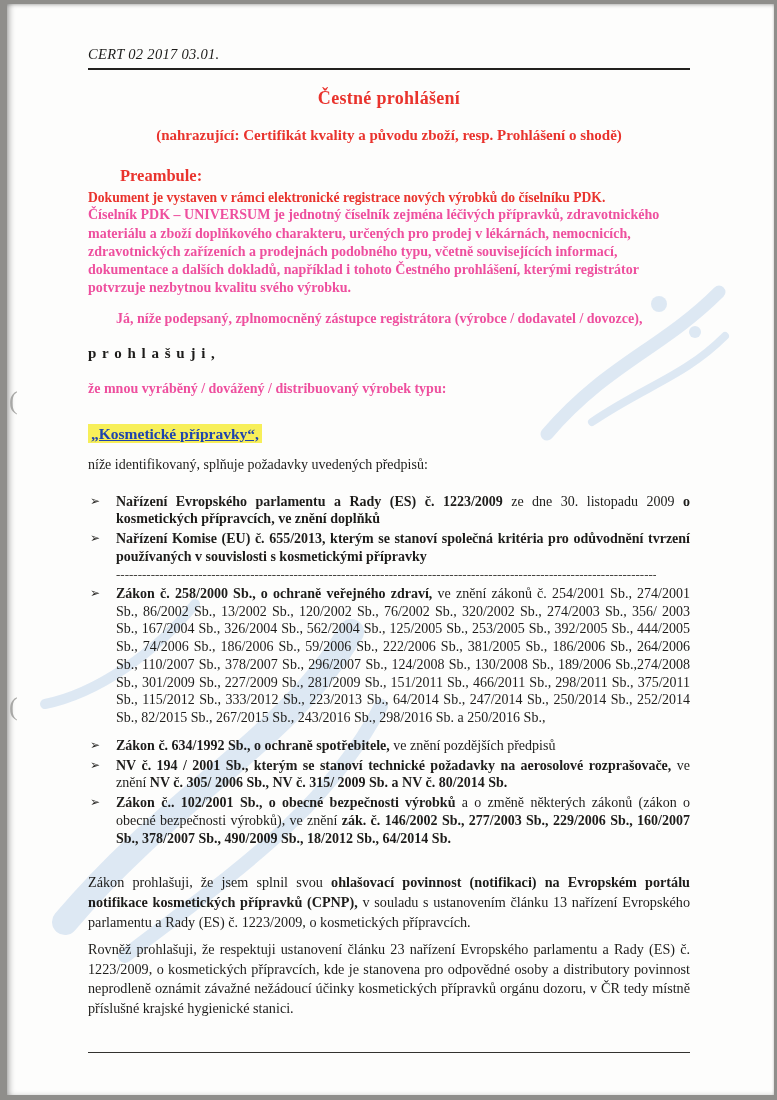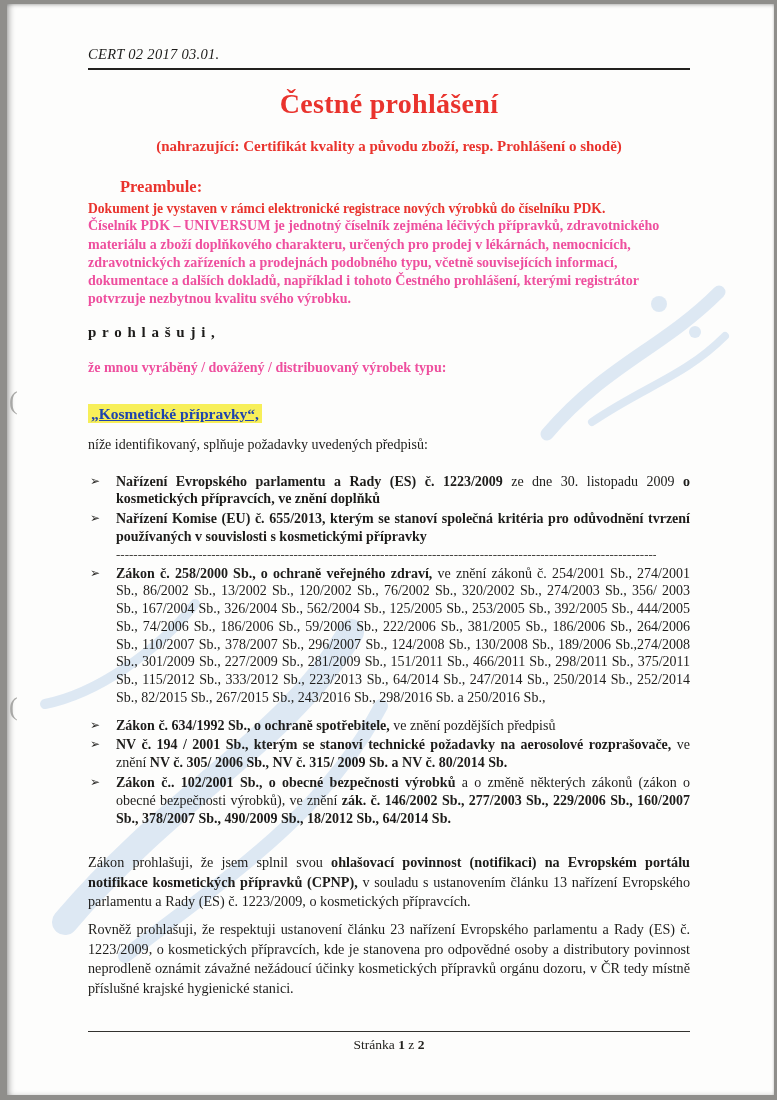--- a/index.html
+++ b/index.html
@@ -36,21 +36,21 @@
     font-style: italic;
     font-size: 14.5px;
     letter-spacing: .3px;
   }
   .hrule { border: 0; border-top: 2px solid #22211f; margin: 5px 0 0 0; }
 
   .title {
     margin: 18px 0 0 0;
     text-align: center;
     color: var(--red, #e9332d);
-    font-size: 28px;
+    font-size: 18px;
     font-weight: bold;
     letter-spacing: .3px;
   }
   .subtitle {
     margin-top: 18px;
     text-align: center;
     color: var(--red, #e9332d);
     font-size: 15px;
     font-weight: bold;
   }
@@ -170,20 +170,21 @@
     <div class="doc-code">CERT 02 2017 03.01.</div>
     <hr class="hrule">
 
     <h1 class="title">Čestné prohlášení</h1>
     <div class="subtitle">(nahrazující: Certifikát kvality a původu zboží, resp. Prohlášení o shodě)</div>
 
     <div class="pre-heading">Preambule:</div>
     <p class="red-p">Dokument je vystaven v rámci elektronické registrace nových výrobků do číselníku PDK.</p>
     <p class="red-p pink-p" style="margin-top:0;">Číselník PDK – UNIVERSUM je jednotný číselník zejména léčivých přípravků, zdravotnického materiálu a zboží doplňkového charakteru, určených pro prodej v lékárnách, nemocnicích, zdravotnických zařízeních a prodejnách podobného typu, včetně souvisejících informací, dokumentace a dalších dokladů, například i tohoto Čestného prohlášení, kterými registrátor potvrzuje nezbytnou kvalitu svého výrobku.</p>
 
+    <p class="pink-p intro">Já, níže podepsaný, zplnomocněný zástupce registrátora (výrobce / dodavatel / dovozce),</p>
     <p class="verb">p r o h l a š u j i ,</p>
     <p class="pink-p product-line">že mnou vyráběný / dovážený  / distribuovaný výrobek typu:</p>
     <p class="product-type-wrap"><span class="highlight">„Kosmetické přípravky“,</span></p>
     <p class="requirements">níže identifikovaný, splňuje požadavky uvedených předpisů:</p>
 
     <div class="bullets">
 
       <p class="bullet"><span class="marker">➢</span><span class="b">Nařízení Evropského parlamentu a Rady (ES) č. 1223/2009</span><span> ze dne 30. listopadu 2009 </span><span class="b">o kosmetických přípravcích, ve znění doplňků</span></p>
 
       <p class="bullet m-sm"><span class="marker">➢</span><span class="b">Nařízení Komise (EU) č. 655/2013, kterým se stanoví společná kritéria pro odůvodnění tvrzení používaných v souvislosti s kosmetickými přípravky</span></p>
@@ -201,16 +202,15 @@
     </div>
 
     <p class="closing c1"><span>Zákon prohlašuji, že jsem splnil svou </span><span class="b">ohlašovací povinnost (notifikaci) na Evropském portálu notifikace kosmetických přípravků (CPNP),</span><span> v souladu s ustanovením článku 13 nařízení Evropského parlamentu a Rady (ES) č. 1223/2009, o kosmetických přípravcích.</span></p>
 
     <p class="closing c2">Rovněž prohlašuji, že respektuji ustanovení článku 23 nařízení Evropského parlamentu a Rady (ES) č. 1223/2009, o kosmetických přípravcích, kde je stanovena pro odpovědné osoby a distributory povinnost neprodleně oznámit závažné nežádoucí účinky kosmetických přípravků orgánu dozoru, v ČR tedy místně příslušné krajské hygienické stanici.</p>
 
   </div>
 
   <div class="footer">
     <hr class="frule">
-    <div class="ftext"><span>Stránka </span><span class="b">1</span><span> z </span><span class="b">2</span></div>
   </div>
 
 </div>
 
 </body></html>

